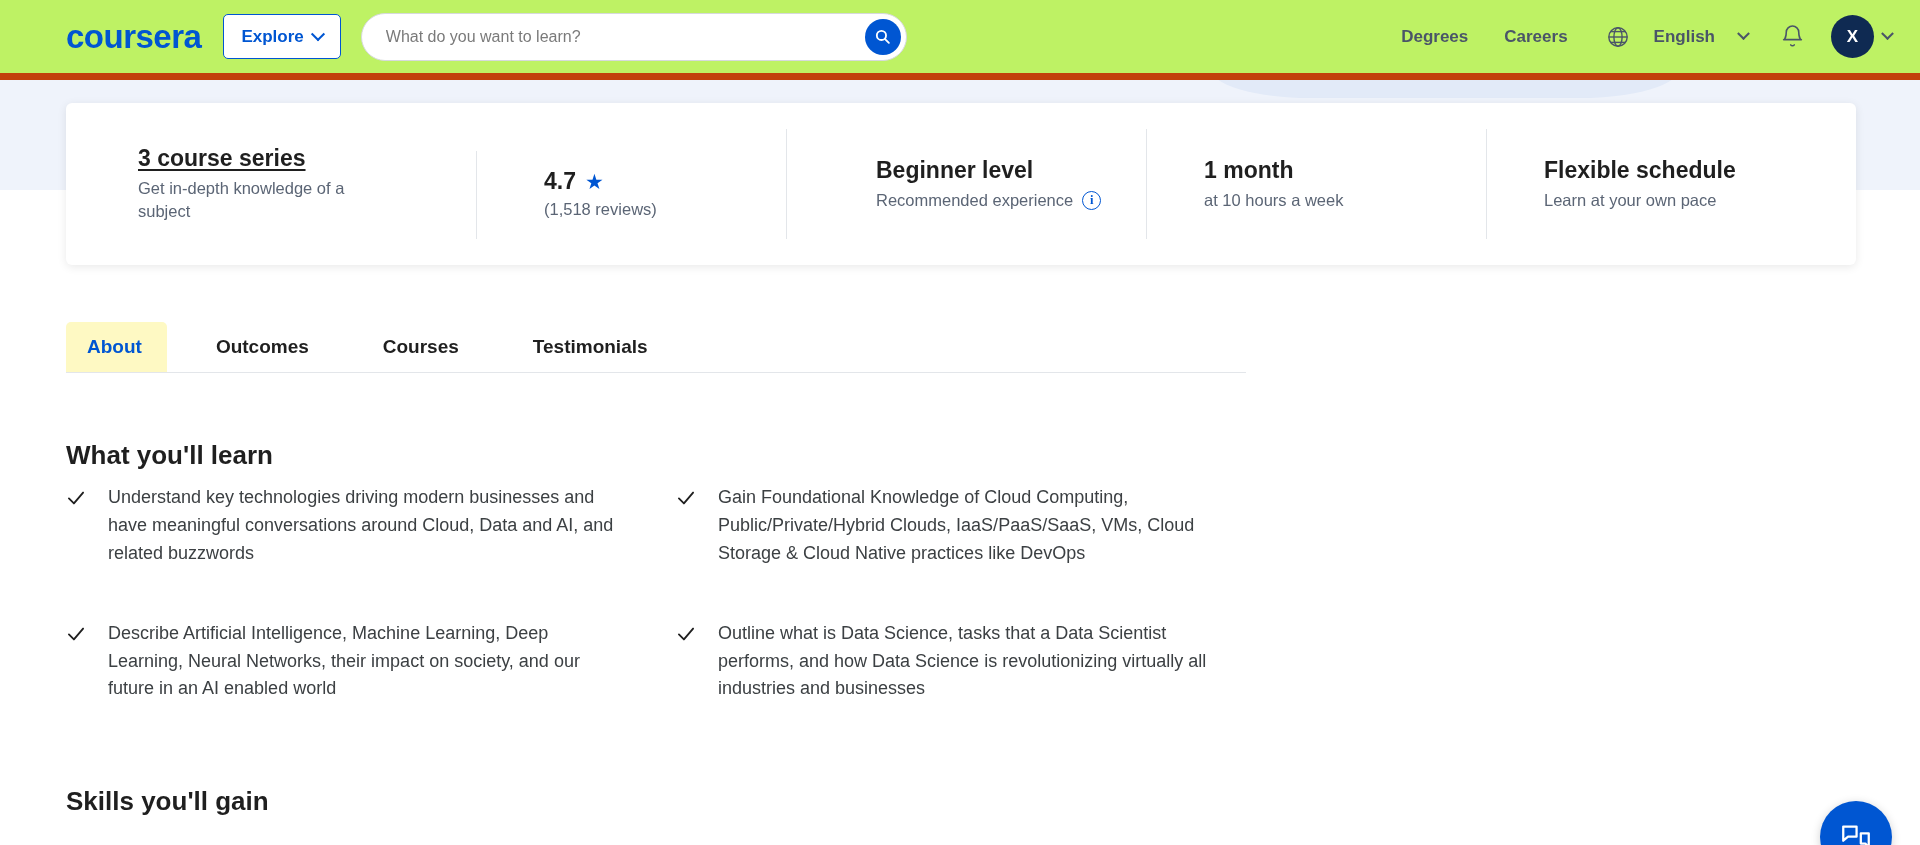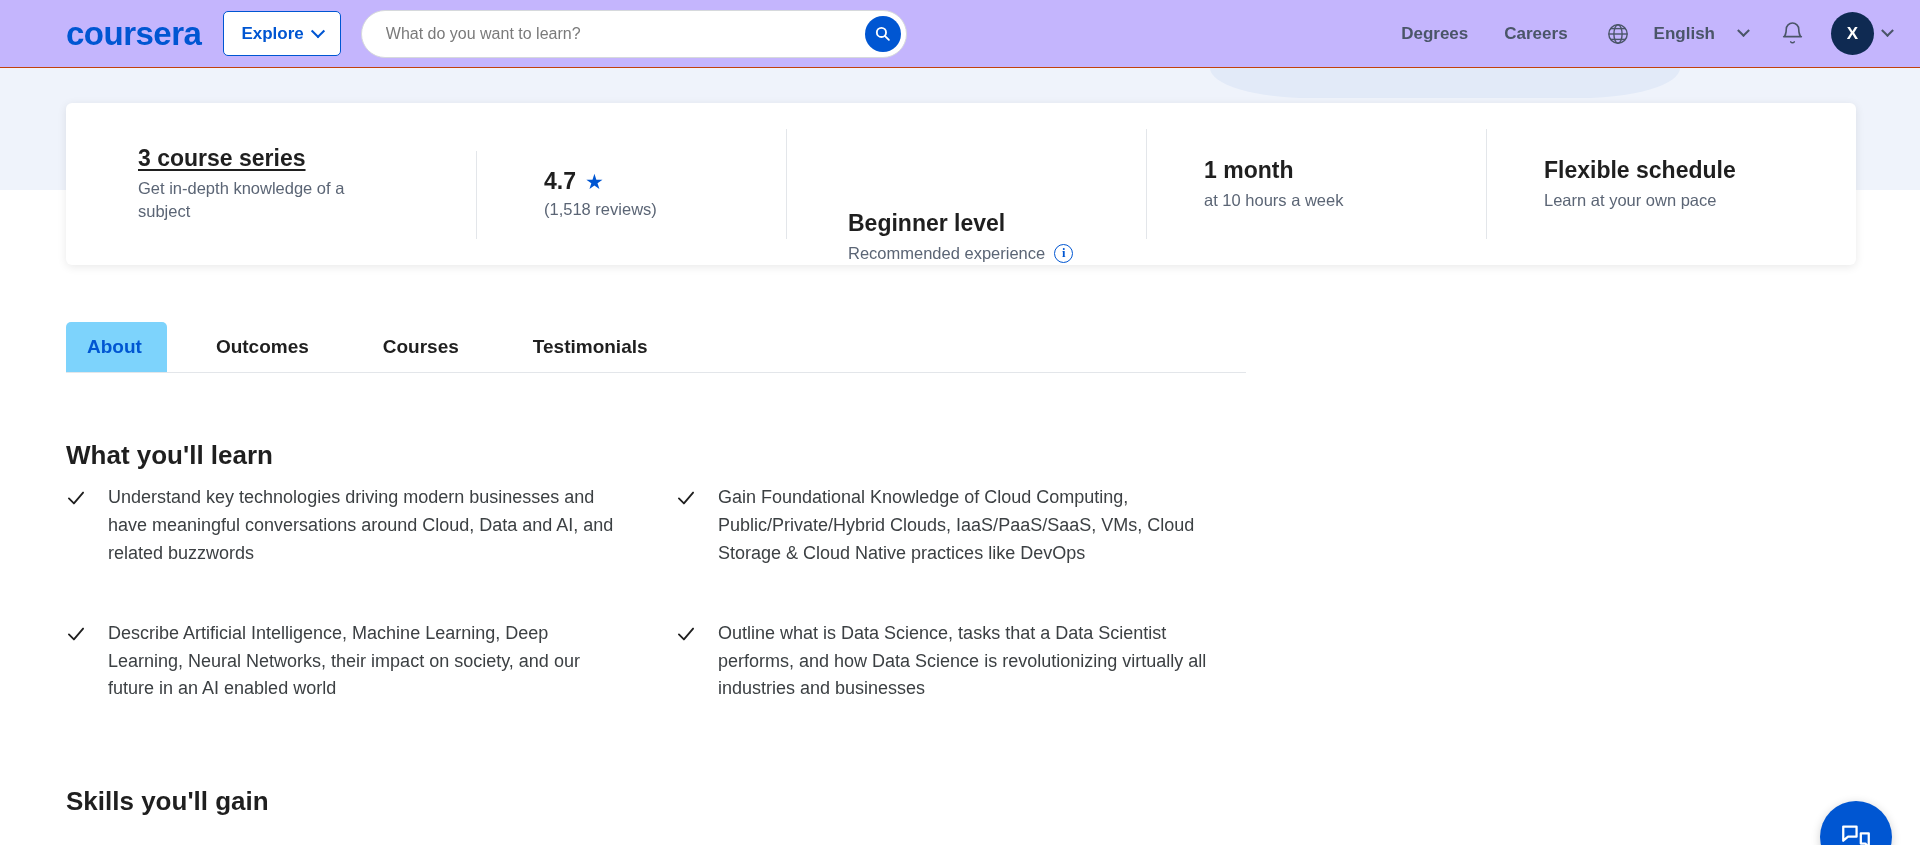--- a/index.html
+++ b/index.html
@@ -9,26 +9,26 @@
     height: 845px;
     overflow: hidden;
     background: #ffffff;
     font-family: "Liberation Sans", sans-serif;
     color: #1f1f1f;
   }
 
   
   .header {
     position: relative;
-    height: 68px;
-    background: #c4b5fd;
+    height: 80px;
+    background: #bef264;
     display: flex;
     align-items: center;
     padding: 0 28px 0 66px;
-    border-bottom: 1px solid #c2410c;
+    border-bottom: 7px solid #c2410c;
     z-index: 30;
   }
   .logo {
     font-family: "Liberation Sans", sans-serif;
     font-size: 33px;
     font-weight: 700;
     letter-spacing: -0.5px;
     color: #0056D2;
     line-height: 1;
     margin-right: 22px;
@@ -186,21 +186,21 @@
   }
   .stat + .stat::before {
     content: "";
     position: absolute;
     left: 0; top: 26px; bottom: 26px;
     width: 1px;
     background: #e3e6ea;
   }
   .stat-0 { width: 410px; padding-left: 72px; }
   .stat-1 { width: 310px; padding-left: 68px; margin-top: 22px; }
-  .stat-2 { width: 360px; padding-left: 62px; justify-content: flex-end; }
+  .stat-2 { width: 360px; padding-left: 90px; }
   .stat-3 { width: 340px; padding-left: 58px; }
   .stat-4 { width: 370px; padding-left: 58px; }
 
   .stat-title {
     font-size: 23px;
     font-weight: 700;
     color: #1f1f1f;
     line-height: 1.25;
     margin-bottom: 4px;
   }
@@ -263,21 +263,21 @@
     color: #1f1f1f;
     padding: 14px 25px;
     margin-right: 24px;
     cursor: pointer;
     border-radius: 5px 5px 0 0;
     background: transparent;
     white-space: nowrap;
   }
   .tab.active {
     color: #0056D2;
-    background: #7dd3fc;
+    background: #fef9c3;
     padding-left: 21px;
   }
 
   
   .section-title {
     position: absolute;
     left: 66px;
     font-size: 26px;
     font-weight: 700;
     color: #1f1f1f;

